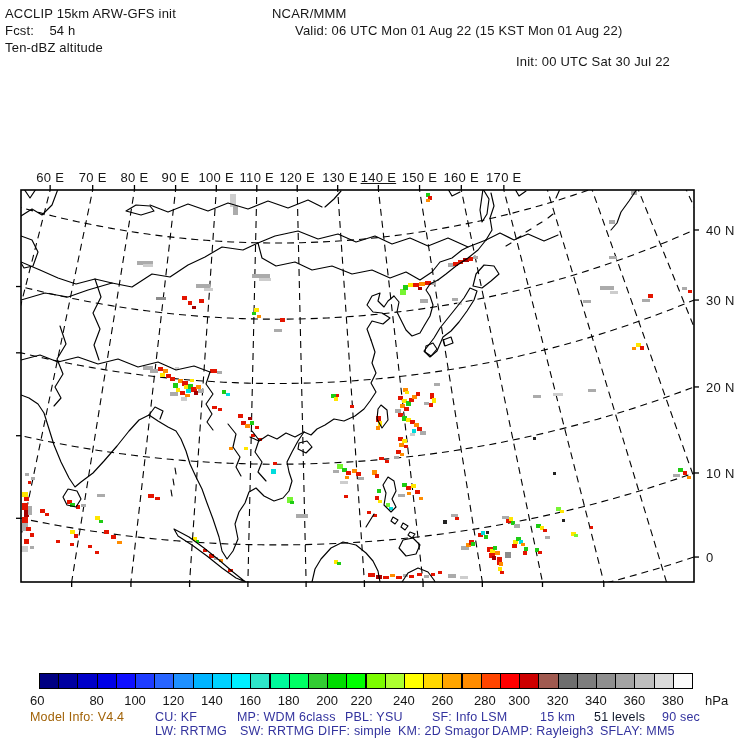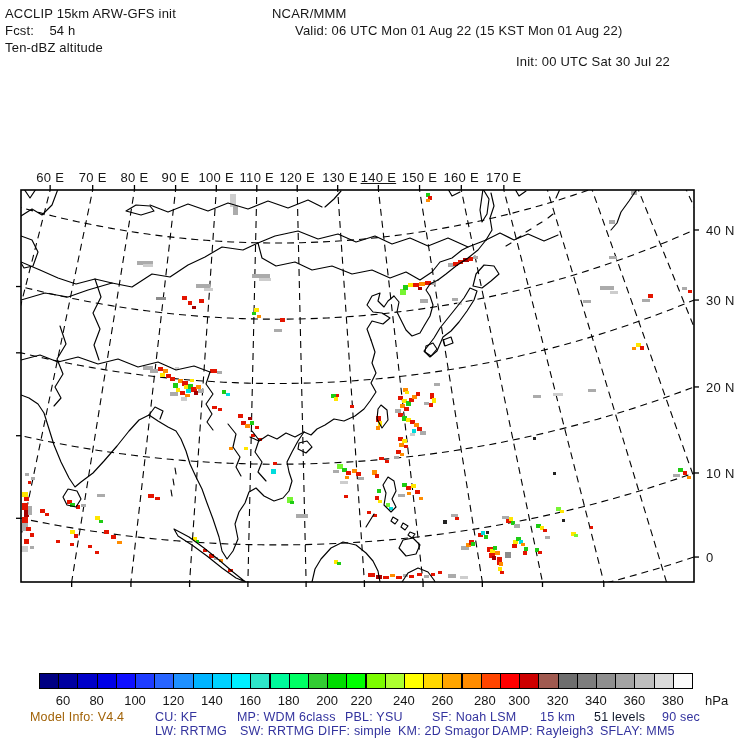--- a/index.html
+++ b/index.html
@@ -475,21 +475,21 @@
     <div class="seg" style="left: 538.4px; top: 673px; width: 20.2px; background: rgb(160, 90, 80);"></div>
     <div class="seg" style="left: 557.6px; top: 673px; width: 20.2px; background: rgb(110, 110, 110);"></div>
     <div class="seg" style="left: 576.8px; top: 673px; width: 20.2px; background: rgb(125, 125, 125);"></div>
     <div class="seg" style="left: 596px; top: 673px; width: 20.2px; background: rgb(143, 143, 143);"></div>
     <div class="seg" style="left: 615.2px; top: 673px; width: 20.2px; background: rgb(163, 163, 163);"></div>
     <div class="seg" style="left: 634.4px; top: 673px; width: 20.2px; background: rgb(190, 190, 190);"></div>
     <div class="seg" style="left: 653.6px; top: 673px; width: 20.2px; background: rgb(218, 218, 218);"></div>
     <div class="seg" style="left: 672.8px; top: 673px; width: 20.2px; background: rgb(251, 251, 251);"></div>
   </div>
 <div id="cb-labels">
-    <div class="abs cblbl" style="left: 48px; top: 693px; width: 30px; text-align: center;">60</div>
+    <div class="abs cblbl" style="left: 30px; top: 693px; width: 30px; text-align: left;">60</div>
     <div class="abs cblbl" style="left: 81.6176px; top: 693px; width: 30px; text-align: center;">80</div>
     <div class="abs cblbl" style="left: 120.029px; top: 693px; width: 30px; text-align: center;">100</div>
     <div class="abs cblbl" style="left: 158.441px; top: 693px; width: 30px; text-align: center;">120</div>
     <div class="abs cblbl" style="left: 196.853px; top: 693px; width: 30px; text-align: center;">140</div>
     <div class="abs cblbl" style="left: 235.265px; top: 693px; width: 30px; text-align: center;">160</div>
     <div class="abs cblbl" style="left: 273.676px; top: 693px; width: 30px; text-align: center;">180</div>
     <div class="abs cblbl" style="left: 312.088px; top: 693px; width: 30px; text-align: center;">200</div>
     <div class="abs cblbl" style="left: 350.5px; top: 693px; width: 30px; text-align: left;">220</div>
     <div class="abs cblbl" style="left: 388.912px; top: 693px; width: 30px; text-align: center;">240</div>
     <div class="abs cblbl" style="left: 427.324px; top: 693px; width: 30px; text-align: center;">260</div>
@@ -500,21 +500,21 @@
     <div class="abs cblbl" style="left: 619.382px; top: 693px; width: 30px; text-align: center;">360</div>
     <div class="abs cblbl" style="left: 657.794px; top: 693px; width: 30px; text-align: center;">380</div>
     <div class="abs cblbl" style="left: 705px; top: 693px;">hPa</div>
   </div>
 
 <div id="info1">
     <div class="abs info" style="left: 30px; top: 710px; color: #a16207;">Model Info: V4.4</div>
     <div class="abs info" style="left: 155px; top: 710px; color: rgb(51, 51, 158);">CU: KF</div>
     <div class="abs info" style="left: 237px; top: 710px; color: rgb(51, 51, 158);">MP: WDM 6class</div>
     <div class="abs info" style="left: 345px; top: 710px; color: rgb(51, 51, 158);">PBL: YSU</div>
-    <div class="abs info" style="left: 432px; top: 710px; color: rgb(51, 51, 158);">SF: Noah LSM</div>
+    <div class="abs info" style="left: 432px; top: 710px; color: rgb(51, 51, 158);">SF: Info LSM</div>
     <div class="abs info" style="left: 540px; top: 710px; color: rgb(51, 51, 158);">15 km</div>
     <div class="abs info" style="left: 594px; top: 710px; color: #0f172a;">51 levels</div>
     <div class="abs info" style="left: 662px; top: 710px; color: rgb(51, 51, 158);">90 sec</div>
   </div>
 <div id="info2">
     <div class="abs info" style="left: 155px; top: 724px; color: rgb(51, 51, 158);">LW: RRTMG</div>
     <div class="abs info" style="left: 240px; top: 724px; color: rgb(51, 51, 158);">SW: RRTMG</div>
     <div class="abs info" style="left: 318px; top: 724px; color: rgb(51, 51, 158);">DIFF: simple</div>
     <div class="abs info" style="left: 398px; top: 724px; color: rgb(51, 51, 158);">KM: 2D Smagor</div>
     <div class="abs info" style="left: 492px; top: 724px; color: rgb(51, 51, 158);">DAMP: Rayleigh3</div>

